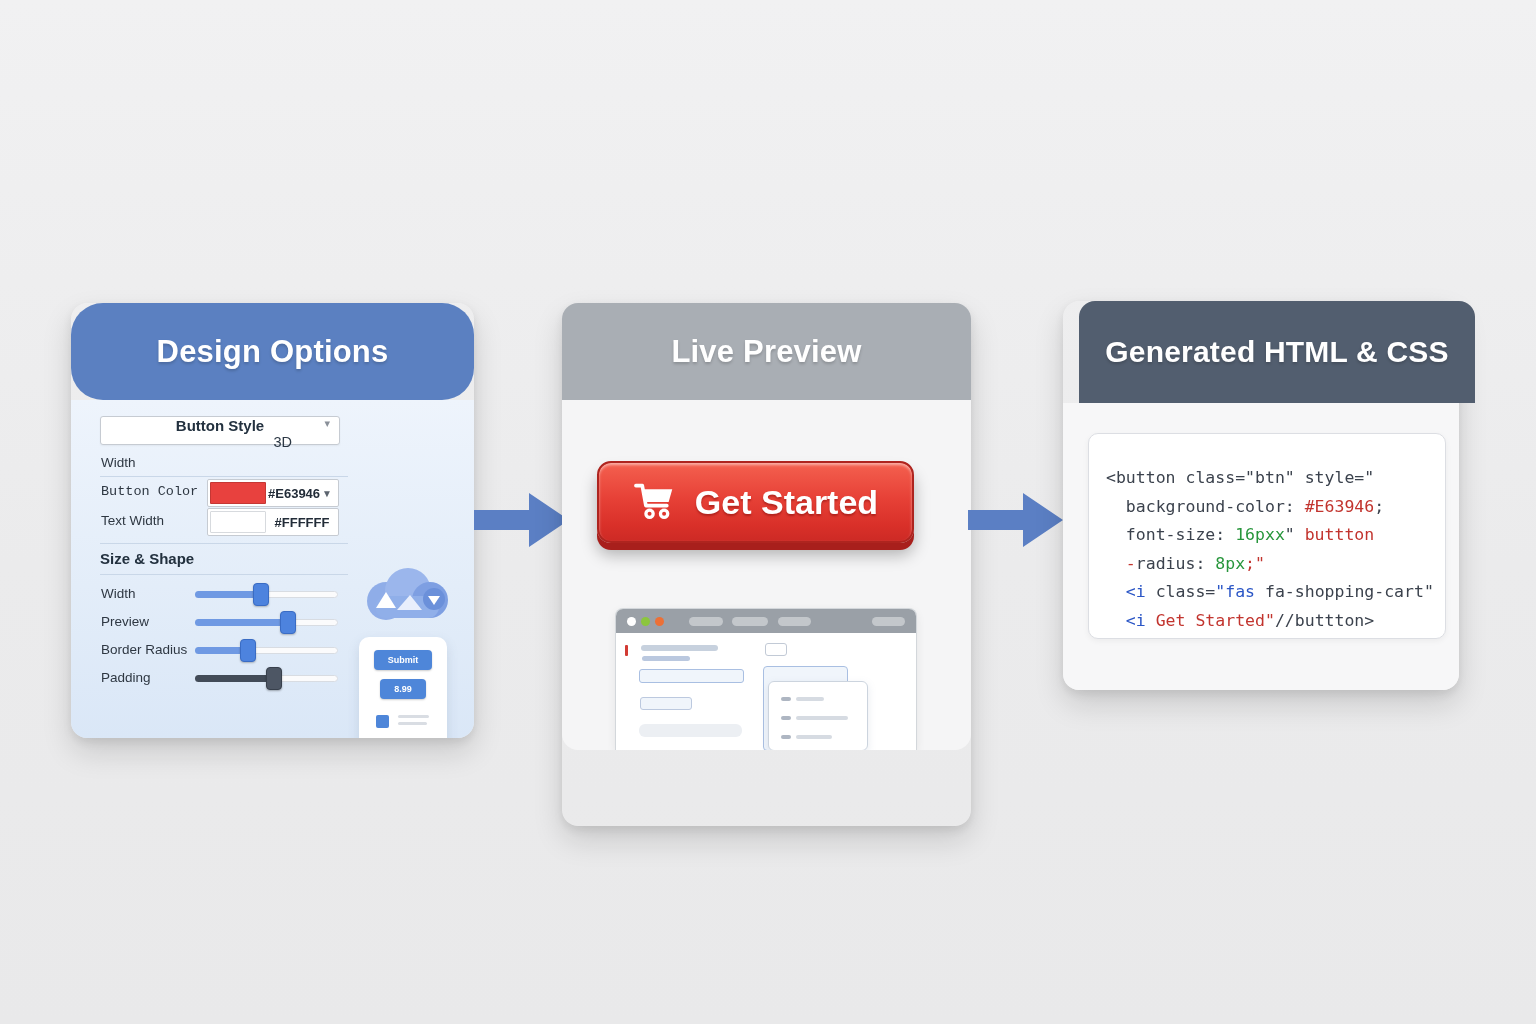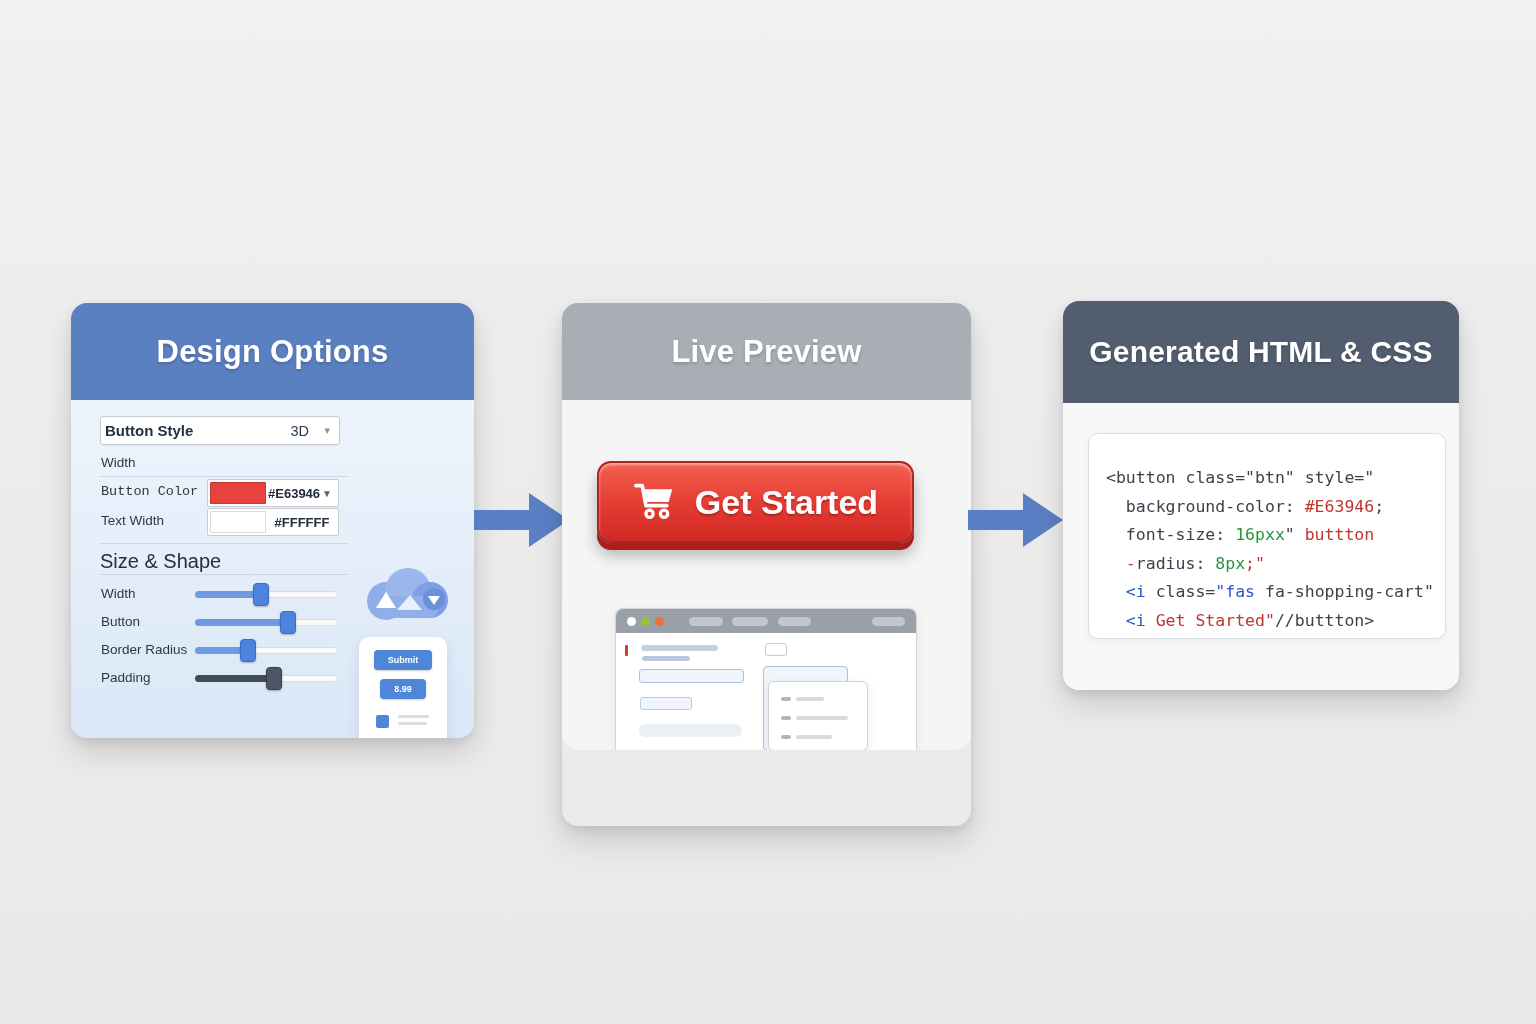--- a/index.html
+++ b/index.html
@@ -26,35 +26,35 @@
   #code-card { left:1063px; top:301px; width:396px; height:389px; }
   #code-card .card-header { height:102px; font-size:30px; }
   #code-card .card-body { top:102px; height:287px; background:#f7f7f8; }
 
   
   .flow-arrow { position:absolute; width:97px; height:58px; }
 
   
   .dropdown { position:absolute; left:29px; top:16px; width:240px; height:29px; background:#fff;
               border:1px solid #c6cbd2; border-radius:3px; display:flex; align-items:center;
-              padding:0 4px; box-shadow:0 1px 2px rgba(0,0,0,.05); }
+              padding:0 21px; box-shadow:0 1px 2px rgba(0,0,0,.05);flex-direction:column; }
   .dropdown .dd-label { font-size:15px; font-weight:700; color:#23313f; }
   .dropdown .dd-value { margin-left:auto; margin-right:26px; font-size:14.5px; color:#2c3845; }
   .dropdown .dd-caret { position:absolute; right:9px; font-size:11px; color:#8a9099; }
 
   .field-label { position:absolute; left:30px; font-size:13.5px; color:#2e3742; }
   .rule { position:absolute; left:29px; width:248px; border-top:1px solid #c9d7e8; }
 
   .color-box { position:absolute; left:136px; width:132px; height:28px; background:#fff;
                border:1px solid #c6cbd2; border-radius:2px; display:flex; align-items:center; }
   .swatch { width:56px; height:22px; margin-left:2px; border-radius:1px; border:1px solid rgba(0,0,0,.15); }
   .hexval { flex:1; text-align:center; font-size:13px; font-weight:700; color:#222c38; }
   .box-caret { margin-right:6px; font-size:10px; color:#5c646e; }
 
-  .section-label { position:absolute; left:29px; font-size:20px; font-weight:400; color:#22303e; }
+  .section-label { position:absolute; left:29px; font-size:15px; font-weight:700; color:#22303e; }
 
   .slider-row { position:absolute; left:0; width:100%; height:24px; }
   .slider-label { position:absolute; left:30px; top:4px; font-size:13.5px; color:#2e3742; }
   .slider-track { position:absolute; left:124px; top:9px; width:143px; height:7px; border-radius:4px;
                   background:#fbfbfc; border:1px solid #d8dce2; cursor:pointer; }
   .slider-fill { position:absolute; left:-1px; top:-1px; height:7px; border-radius:4px; }
   .blue .slider-fill { background:#6f99e3; }
   .dark .slider-fill { background:#424b58; }
   .slider-thumb { position:absolute; top:-9px; width:16px; height:23px; border-radius:4px; }
   .blue .slider-thumb { background:#4d83de; border:1.5px solid #3a6cc4; box-shadow:0 1px 2px rgba(0,0,0,.25); }
@@ -107,21 +107,21 @@
   .tok-red { color:#c2342e; }
   .tok-green { color:#28963c; }
   .tok-blue { color:#2b56c6; }
 </style>
 </head>
 <body>
 
 <div class="stage">
 
   <section class="card" id="design-card">
-    <header class="card-header" style="background: rgb(91, 128, 193);">
+    <header class="card-header" style="background: rgb(91, 128, 193); border-radius: 32px;">
       <span>Design Options</span>
     </header>
     <div class="card-body">
 
       <div class="dropdown">
         <span class="dd-label">Button Style</span>
         <span class="dd-value">3D</span>
         <span class="dd-caret">▾</span>
       </div>
 
@@ -147,21 +147,21 @@
 
       <div id="sliders">
           <div class="slider-row blue" style="top: 182px;">
             <span class="slider-label">Width</span>
             <div class="slider-track">
               <div class="slider-fill" style="width: calc(46% + 2px);"></div>
               <div class="slider-thumb" style="left: calc(46% - 8px);"></div>
             </div>
           </div>
           <div class="slider-row blue" style="top: 210px;">
-            <span class="slider-label">Button</span>
+            <span class="slider-label">Preview</span>
             <div class="slider-track">
               <div class="slider-fill" style="width: calc(65% + 2px);"></div>
               <div class="slider-thumb" style="left: calc(65% - 8px);"></div>
             </div>
           </div>
           <div class="slider-row blue" style="top: 238px;">
             <span class="slider-label">Border Radius</span>
             <div class="slider-track">
               <div class="slider-fill" style="width: calc(37% + 2px);"></div>
               <div class="slider-thumb" style="left: calc(37% - 8px);"></div>
@@ -257,21 +257,21 @@
       </div>
 
     </div>
   </section>
 
   <svg class="flow-arrow" style="left:968px; top:491px;" viewBox="0 0 97 58">
     <polygon class="arrow-shape" points="0,19 55,19 55,2 95,29 55,56 55,39 0,39" fill="#5b7fc4"></polygon>
   </svg>
 
   <section class="card" id="code-card">
-    <header class="card-header" style="background: rgb(82, 94, 111);">
+    <header class="card-header" style="background: rgb(82, 94, 111); margin-left: 16px;">
       <span>Generated HTML &amp; CSS</span>
     </header>
     <div class="card-body">
       <div class="code-box" id="code-box">
           <div class="code-line"><span class="tok-default">&lt;button class="btn" style="</span></div>
           <div class="code-line"><span class="tok-default">  background-color: </span><span class="tok-red">#E63946</span><span class="tok-default">;</span></div>
           <div class="code-line"><span class="tok-default">  font-size: </span><span class="tok-green">16pxx</span><span class="tok-default">" </span><span class="tok-red">buttton</span></div>
           <div class="code-line"><span class="tok-red">  -</span><span class="tok-default">radius: </span><span class="tok-green">8px</span><span class="tok-red">;"</span></div>
           <div class="code-line"><span class="tok-blue">  &lt;i</span><span class="tok-default"> class=</span><span class="tok-blue">"fas</span><span class="tok-default"> fa-shopping-cart"</span></div>
           <div class="code-line"><span class="tok-blue">  &lt;i </span><span class="tok-red">Get Started"</span><span class="tok-default">//buttton&gt;</span></div>

